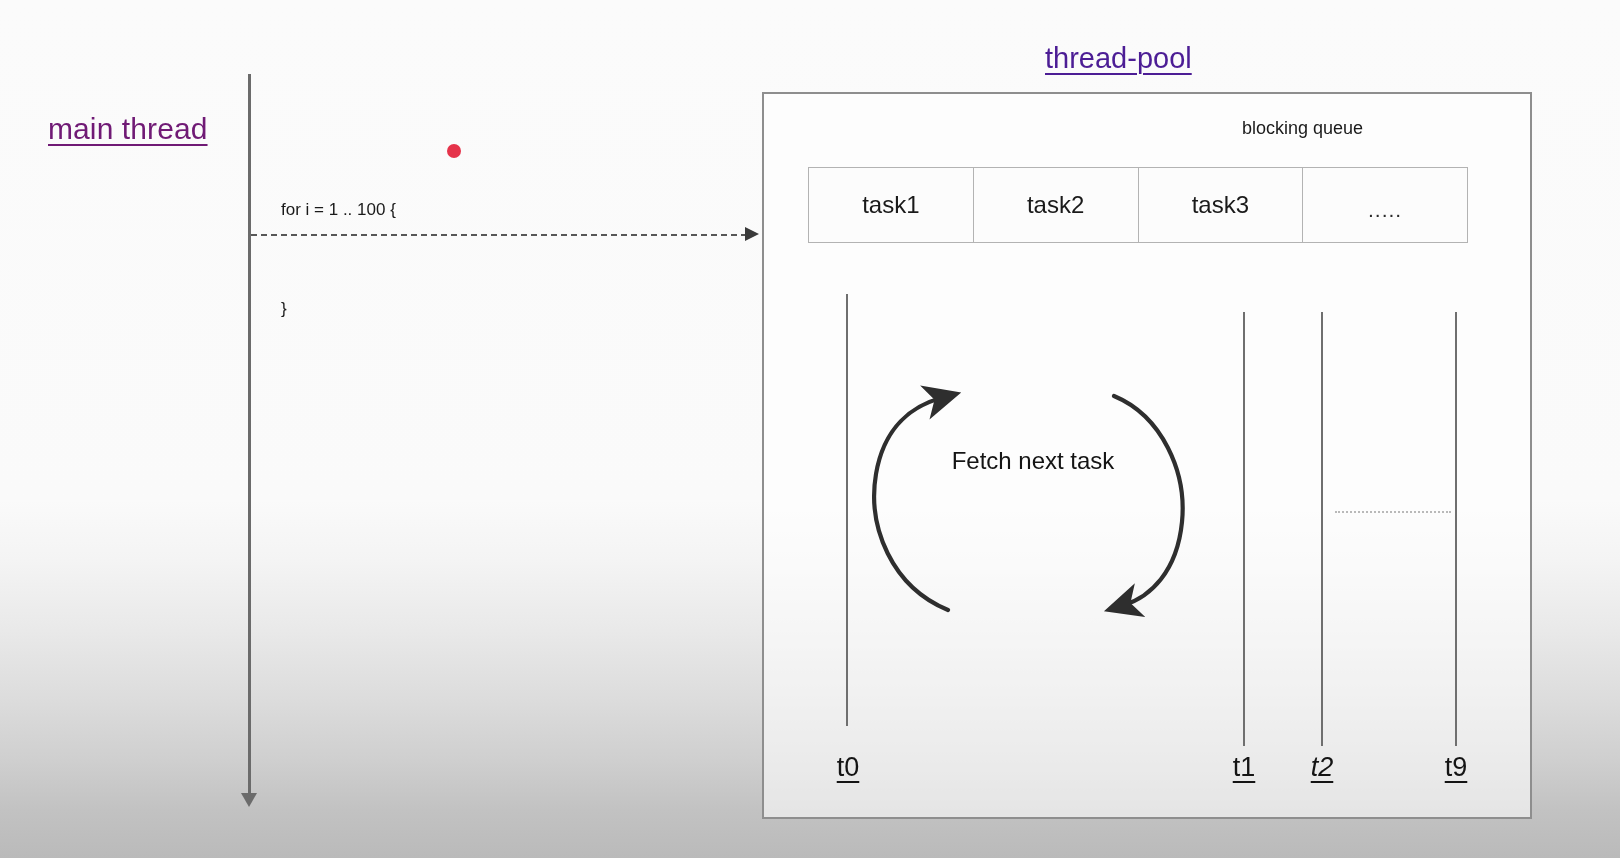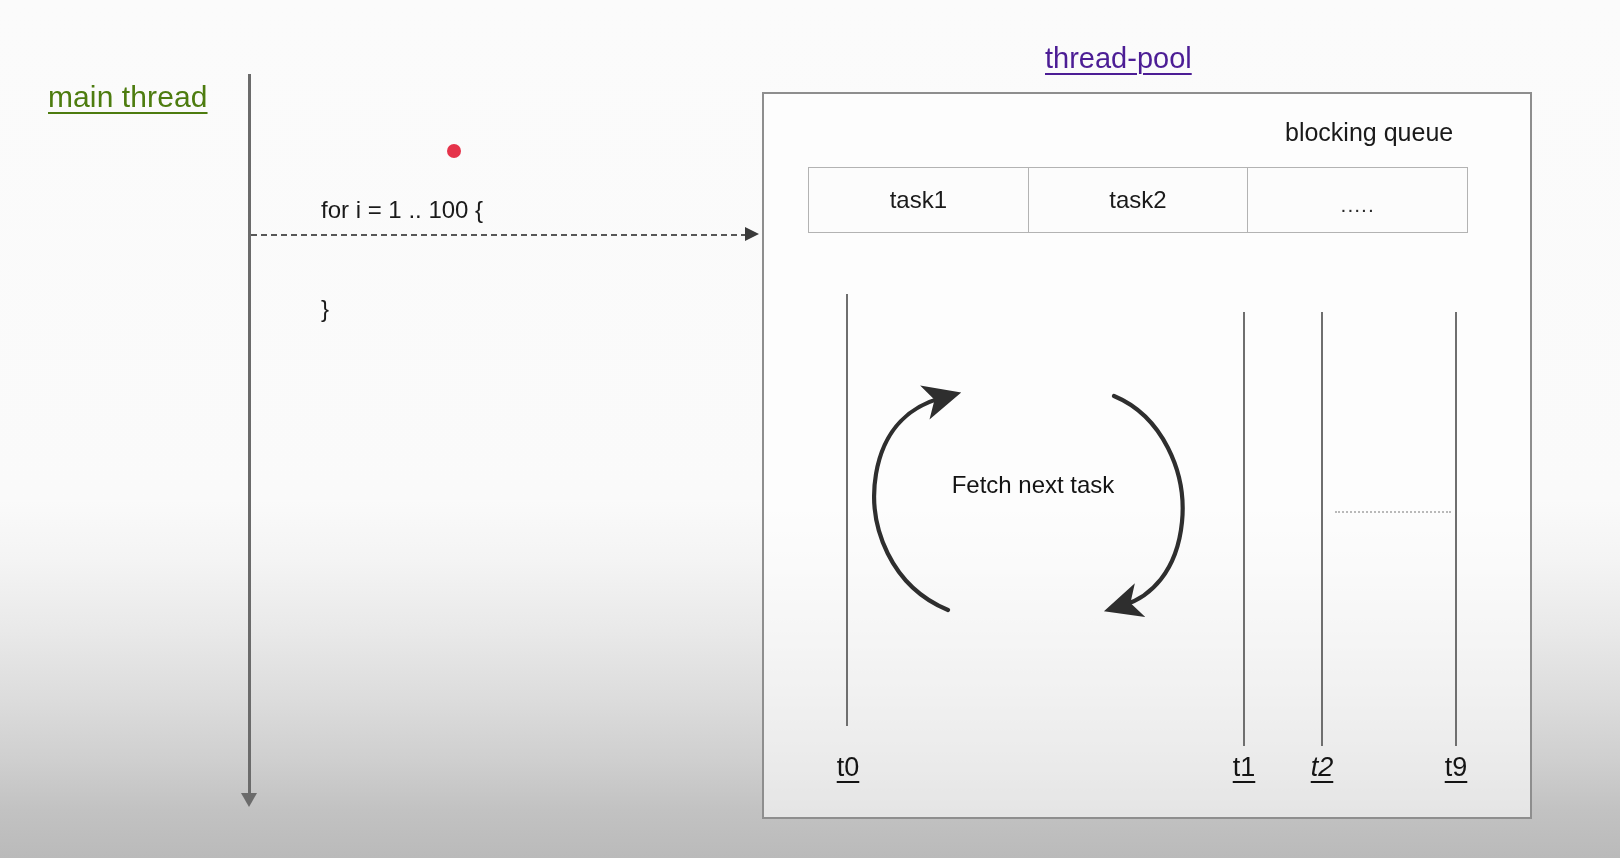--- a/index.html
+++ b/index.html
@@ -29,25 +29,25 @@
   .abs { position: absolute; }
   .underline-label {
     text-decoration: underline;
     text-underline-offset: 5px;
     text-decoration-thickness: 2px;
   }
 
   
   #main-thread-label {
     left: 48px;
-    top: 80px;
+    top: 112px;
     font-size: 30px;
     letter-spacing: .1px;
     white-space: nowrap;
-    color: #4d7c0f;
+    color: #701a75;
   }
   #main-thread-lifeline {
     left: 248px;
     top: 74px;
     width: 3px;
     height: 728px;
     background: #6b6b6b;
   }
   #main-thread-arrowhead {
     left: 241px;
@@ -56,25 +56,24 @@
     height: 0;
     border-left: 8px solid transparent;
     border-right: 8px solid transparent;
     border-top: 14px solid #6b6b6b;
   }
 
   
   #code-block {
     left: 281px;
     top: 127px;
-    font-size: 24px;
+    font-size: 17px;
     line-height: 33px;
     color: #1a1a1a;
     white-space: pre;
-    margin-left: 40px;
   }
   #code-block .code-line { display: block; }
   #code-block .indent { padding-left: 29px; }
 
   #red-cursor-dot {
     left: 447px;
     top: 144px;
     width: 14px;
     height: 14px;
     border-radius: 50%;
@@ -110,33 +109,33 @@
   #thread-pool-box {
     left: 762px;
     top: 92px;
     width: 766px;
     height: 723px;
     border: 2px solid #8e8e8e;
     background: rgba(255,255,255,0.58);
   }
 
   #blocking-queue-label {
-    left: 1285px;
+    left: 1242px;
     top: 118px;
-    font-size: 25px;
+    font-size: 18px;
     white-space: nowrap;
     color: #1a1a1a;
   }
 
   
   #blocking-queue {
     left: 808px;
     top: 167px;
     width: 660px;
-    height: 66px;
+    height: 76px;
     display: flex;
     border: 1px solid #b3b3b3;
     background: rgba(252,252,252,0.9);
     box-sizing: border-box;
   }
   #blocking-queue .queue-cell {
     flex: 1 1 0;
     border-right: 1px solid #b3b3b3;
     display: flex;
     align-items: center;
@@ -194,21 +193,20 @@
     height: 235px;
   }
   #loop-text {
     left: 930px;
     top: 444px;
     width: 206px;
     text-align: center;
     font-size: 24px;
     line-height: 33px;
     color: #141414;
-    margin-top: 24px;
   }
   #loop-text .loop-line { display: block; }
   #loop-text .loop-execute { display: block; margin-top: 34px; }
 </style>
 </head>
 <body>
 
 <div class="abs underline-label" id="main-thread-label">main thread</div>
 
 <div class="abs" id="main-thread-lifeline"></div>
@@ -227,20 +225,21 @@
 
 <div class="abs underline-label" id="thread-pool-title">thread-pool</div>
 
 <div class="abs" id="thread-pool-box"></div>
 
 <div class="abs" id="blocking-queue-label">blocking queue</div>
 
 <div class="abs" id="blocking-queue">
   <div class="queue-cell">task1</div>
   <div class="queue-cell">task2</div>
+  <div class="queue-cell">task3</div>
   <div class="queue-cell ellipsis-cell">.....</div>
 </div>
 
 <div class="abs worker-lifeline" id="lifeline-t0"></div>
 <div class="abs worker-label underline-label" id="label-t0">t0</div>
 
 <div class="abs worker-lifeline" id="lifeline-t1"></div>
 <div class="abs worker-label underline-label" id="label-t1">t1</div>
 
 <div class="abs worker-lifeline" id="lifeline-t2"></div>

